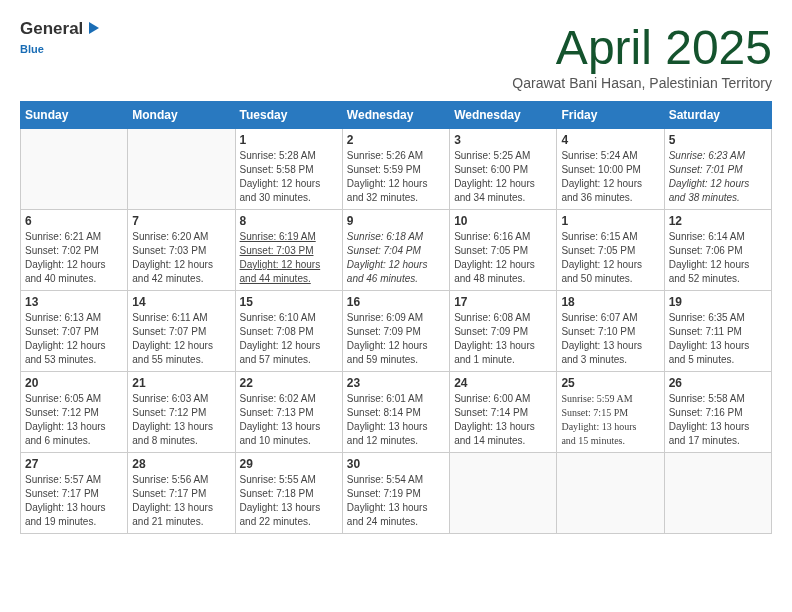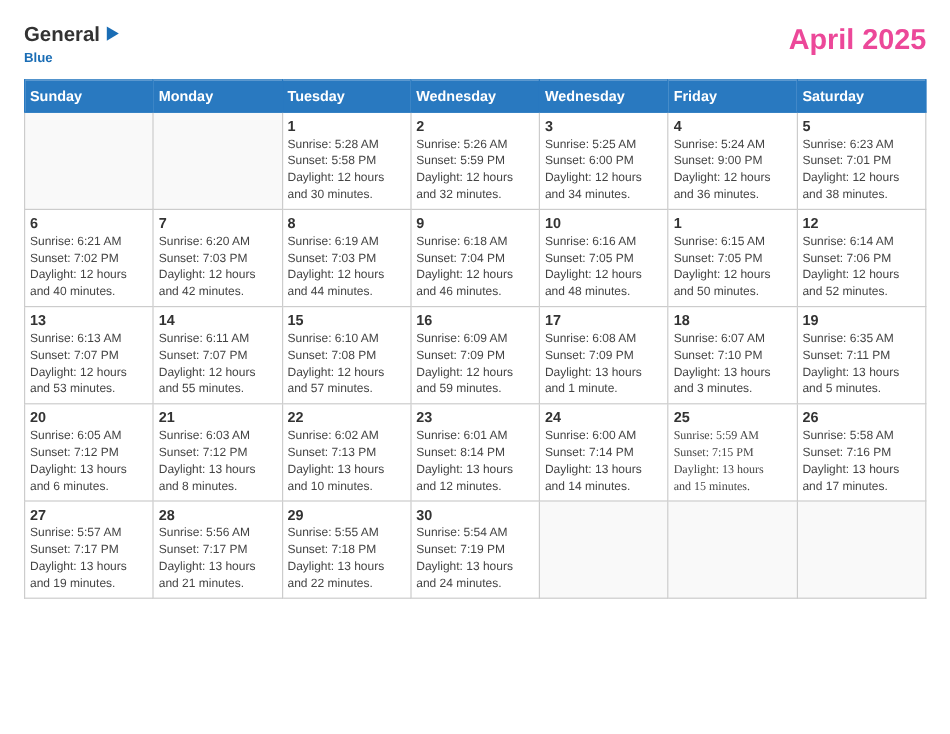--- a/index.html
+++ b/index.html
@@ -13,23 +13,23 @@
     .header {
       display: flex;
       justify-content: space-between;
       align-items: flex-start;
       margin-bottom: 10px;
     }
     .title-section {
       text-align: right;
     }
     .month-year {
-      font-size: 24px;
-      font-weight: bold;
-      color: #ec4899;
+      font-size: 48px;
+      font-weight: normal;
+      color: #14532d;
     }
     .location {
       font-size: 14px;
       color: #555;
     }
     .calendar {
       width: 100%;
       border-collapse: collapse;
       font-size: 11px;
     }
@@ -98,20 +98,21 @@
               <polygon points="4,2 14,8 4,14" fill="#1a6db5"></polygon>
             </svg>
           </div>
           <span class="logo-blue-text">Blue</span>
         </div>
       </div>
     </div>
   </div>
   <div class="title-section">
     <div class="month-year">April 2025</div>
+    <div class="location">Qarawat Bani Hasan, Palestinian Territory</div>
   </div>
 </div>
 
 <table class="calendar">
   <thead>
     <tr>
     <th>Sunday</th>
         <th>Monday</th>
         <th>Tuesday</th>
         <th>Wednesday</th>
@@ -141,27 +142,27 @@
         <td>
           <span class="day-number">3</span>
           <div class="day-detail" style="white-space: pre-line;">Sunrise: 5:25 AM
 Sunset: 6:00 PM
 Daylight: 12 hours
 and 34 minutes.</div>
         </td>
         <td>
           <span class="day-number">4</span>
           <div class="day-detail" style="white-space: pre-line;">Sunrise: 5:24 AM
-Sunset: 9:00 PM
+Sunset: 10:00 PM
 Daylight: 12 hours
 and 36 minutes.</div>
         </td>
         <td>
           <span class="day-number">5</span>
-          <div class="day-detail" style="white-space: pre-line;">Sunrise: 6:23 AM
+          <div class="day-detail" style="white-space: pre-line; font-style: italic;">Sunrise: 6:23 AM
 Sunset: 7:01 PM
 Daylight: 12 hours
 and 38 minutes.</div>
         </td>
       </tr>
       <tr>
         <td>
           <span class="day-number">6</span>
           <div class="day-detail" style="white-space: pre-line;">Sunrise: 6:21 AM
 Sunset: 7:02 PM
@@ -170,28 +171,28 @@
         </td>
         <td>
           <span class="day-number">7</span>
           <div class="day-detail" style="white-space: pre-line;">Sunrise: 6:20 AM
 Sunset: 7:03 PM
 Daylight: 12 hours
 and 42 minutes.</div>
         </td>
         <td>
           <span class="day-number">8</span>
-          <div class="day-detail" style="white-space: pre-line;">Sunrise: 6:19 AM
+          <div class="day-detail" style="white-space: pre-line; text-decoration: underline;">Sunrise: 6:19 AM
 Sunset: 7:03 PM
 Daylight: 12 hours
 and 44 minutes.</div>
         </td>
         <td>
           <span class="day-number">9</span>
-          <div class="day-detail" style="white-space: pre-line;">Sunrise: 6:18 AM
+          <div class="day-detail" style="white-space: pre-line; font-style: italic;">Sunrise: 6:18 AM
 Sunset: 7:04 PM
 Daylight: 12 hours
 and 46 minutes.</div>
         </td>
         <td>
           <span class="day-number">10</span>
           <div class="day-detail" style="white-space: pre-line;">Sunrise: 6:16 AM
 Sunset: 7:05 PM
 Daylight: 12 hours
 and 48 minutes.</div>

